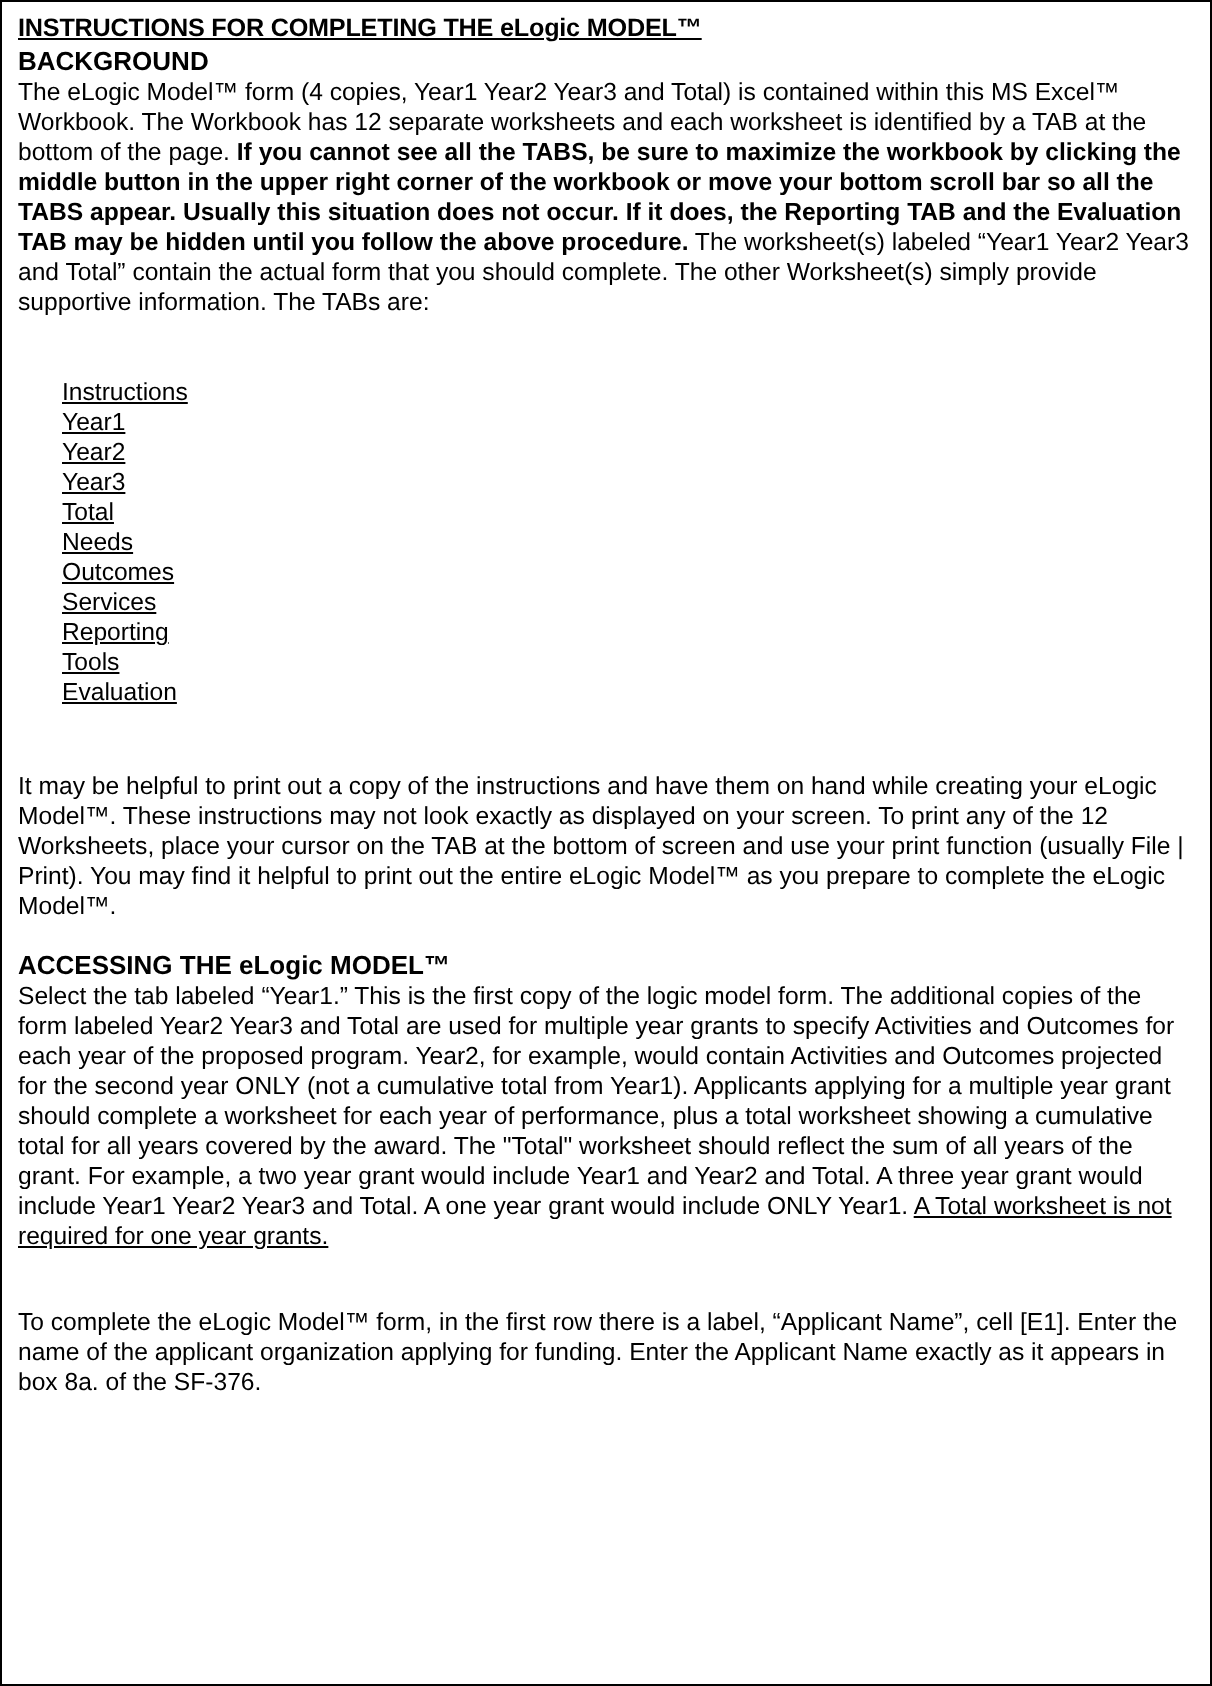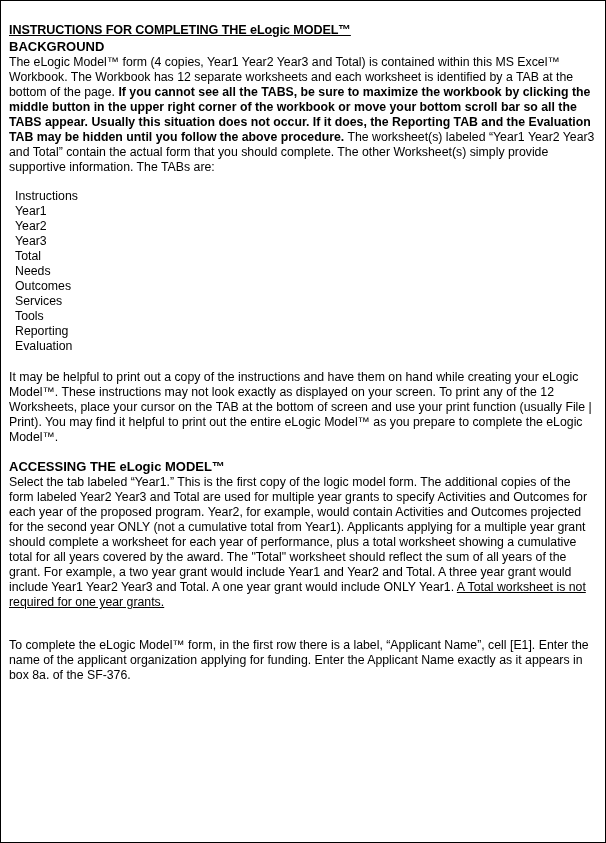--- a/index.html
+++ b/index.html
@@ -22,40 +22,41 @@
   }
   .content {
     padding: 6px 8px 0 8px;
     font-size: 12.3px;
     line-height: 1.22;
   }
   .doc-title {
     font-weight: bold;
     text-decoration: underline;
     font-size: 12.6px;
-    margin: 16px 0 1px 0;
+    margin: 0 0 1px 0;
     letter-spacing: -0.1px;
   }
   .section-head {
     font-weight: bold;
     font-size: 13px;
     margin: 0;
   }
   p.para {
     margin: 0 0 0 0;
     text-align: left;
   }
   .spacer-md { height: 14px; }
   .spacer-lg { height: 16px; }
   .bold { font-weight: bold; margin-top: 16px; }
   .underline { text-decoration: underline; }
   .tab-list {
-    margin: 0;
+    margin: 16px;
     padding: 0;
     list-style: none;
+    text-decoration: underline;
   }
   .tab-row {
     display: flex;
     align-items: baseline;
     line-height: 1.22;
     padding-left: 6px;
   }
   .tab-name {
     width: 292px;
     flex: 0 0 292px;
@@ -105,25 +106,25 @@
       </li>
       <li class="tab-row">
         <span class="tab-name">Outcomes</span>
         <span class="tab-note"></span>
       </li>
       <li class="tab-row">
         <span class="tab-name">Services</span>
         <span class="tab-note"></span>
       </li>
       <li class="tab-row">
-        <span class="tab-name">Tools</span>
+        <span class="tab-name">Reporting</span>
         <span class="tab-note"></span>
       </li>
       <li class="tab-row">
-        <span class="tab-name">Reporting</span>
+        <span class="tab-name">Tools</span>
         <span class="tab-note"></span>
       </li>
       <li class="tab-row">
         <span class="tab-name">Evaluation</span>
         <span class="tab-note"></span>
       </li>
     </ul>
 
     <div class="spacer-lg"></div>
 

